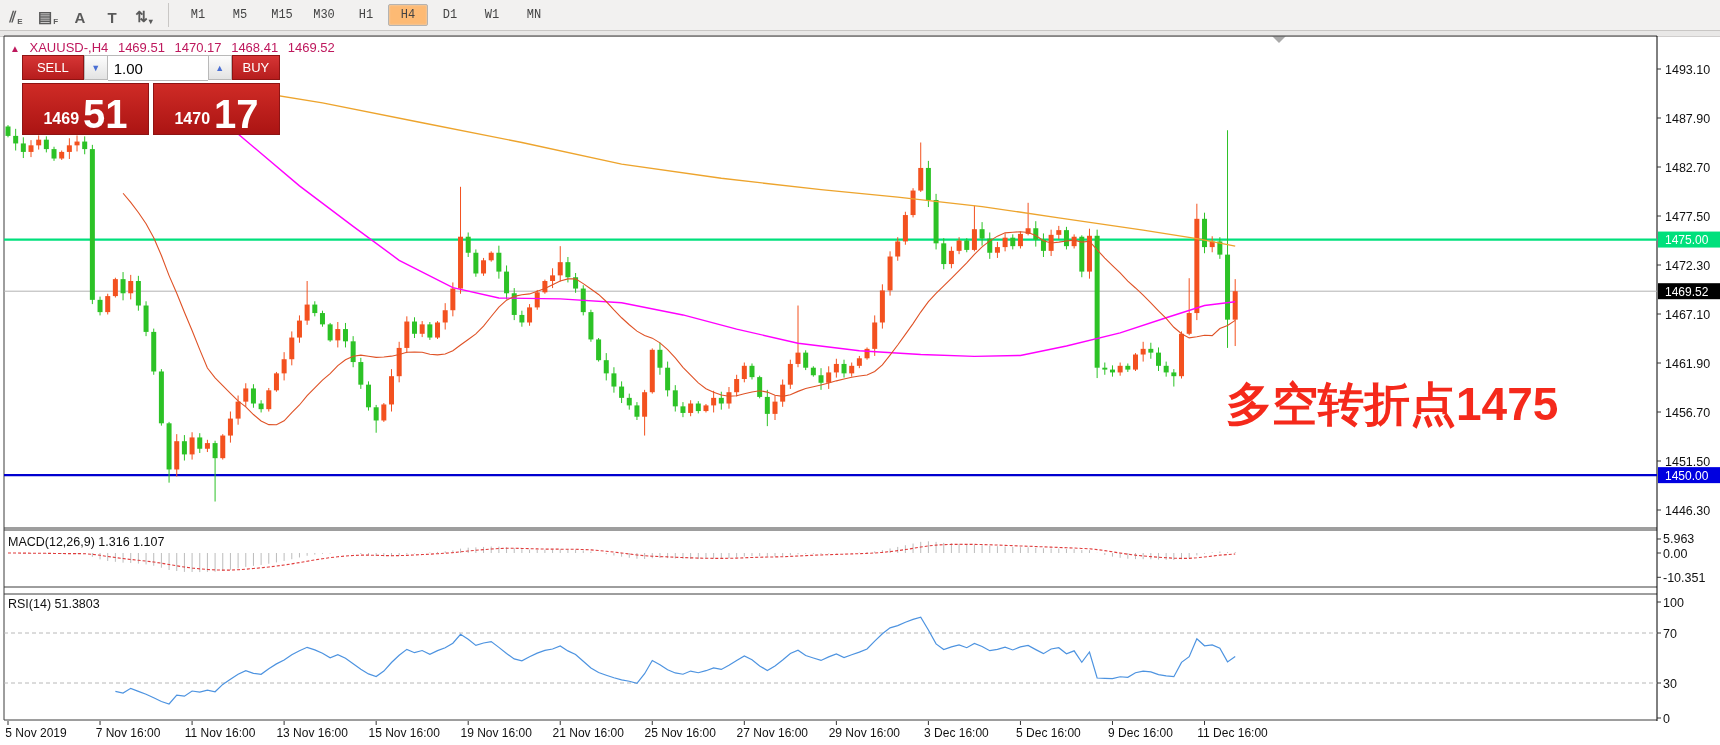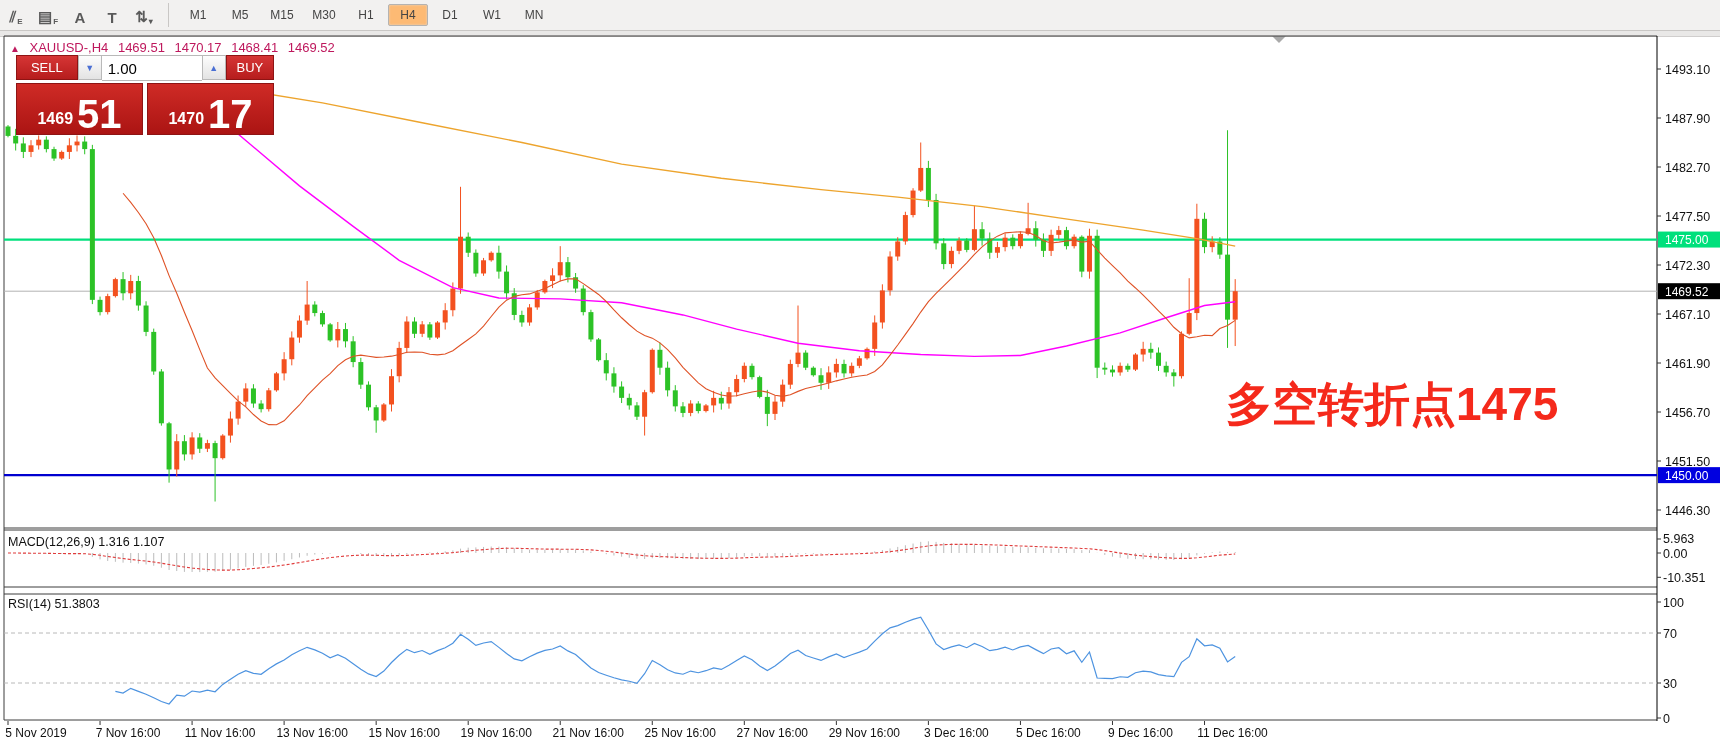--- a/index.html
+++ b/index.html
@@ -6,31 +6,31 @@
   #app{position:relative;width:1720px;height:745px;background:#fff;overflow:hidden;
        font-family:"Liberation Sans",sans-serif;-webkit-font-smoothing:antialiased;}
   
   #toolbar{position:absolute;left:0;top:0;width:1720px;height:30px;background:#f2f1f0;
            border-bottom:1px solid #c9c7c5;display:flex;align-items:center;}
   .tb-icon{width:28px;height:24px;margin:0 2px;display:flex;align-items:flex-end;justify-content:center;
            color:#5a5a5a;font-size:15px;font-weight:bold;cursor:pointer;position:relative;padding-bottom:2px;}
   .tb-icon .sub{font-size:8px;margin-left:1px;color:#5a5a5a;}
   .tb-sep{width:1px;height:24px;background:#c9c7c5;margin:0 8px;}
   .tf-btn{min-width:26px;padding:3px 6px;margin:15px 1px;font-size:12px;color:#444;text-align:center;cursor:pointer;
-          border:1px solid transparent;border-radius:2px;}
+          border:1px solid transparent;border-radius:2px;font-family:Liberation Mono, monospace;}
   .tf-btn.active{background:#fdba74;border:1px solid #b5b3b1;box-shadow:inset 0 0 2px #ddd;}
   #strip{position:absolute;left:0;top:31px;width:1720px;height:5px;background:#e9e8e7;border-bottom:1px solid #d0cecd;}
   #collapse-tri{position:absolute;left:1272px;top:36px;width:0;height:0;
                 border-left:7px solid transparent;border-right:7px solid transparent;border-top:7px solid #a9a9a9;}
   
   #chart-header{position:absolute;left:10px;top:40px;font-size:13px;color:#be185d;z-index:5;}
   #chart-header .tri{font-size:10px;margin-right:6px;}
   #chart-header span{margin-right:6px;}
   
-  #trade-panel{position:absolute;left:16px;top:55px;width:258px;z-index:10;}
+  #trade-panel{position:absolute;left:22px;top:55px;width:258px;z-index:10;}
   #tp-row1{display:flex;height:25px;}
   .tp-btn{background:linear-gradient(#d63535,#b61d1d);color:#fff;font-size:13px;display:flex;
           align-items:center;justify-content:center;cursor:pointer;border:1px solid #8e1414;}
   #sell-btn{width:62px;}
   #buy-btn{width:48px;}
   .spin-btn{width:23px;background:linear-gradient(#fdfdfd,#e3e3e3);border:1px solid #b9b9b9;color:#4a6fd4;
             font-size:9px;display:flex;align-items:center;justify-content:center;cursor:pointer;}
   #volume-input{width:88px;border:1px solid #b9b9b9;border-left:none;border-right:none;
                 font-size:15px;text-align:left;padding:12px 6px;font-family:"Liberation Sans",sans-serif;color:#000;}
   #tp-row2{display:flex;margin-top:3px;border-radius:13px;}

